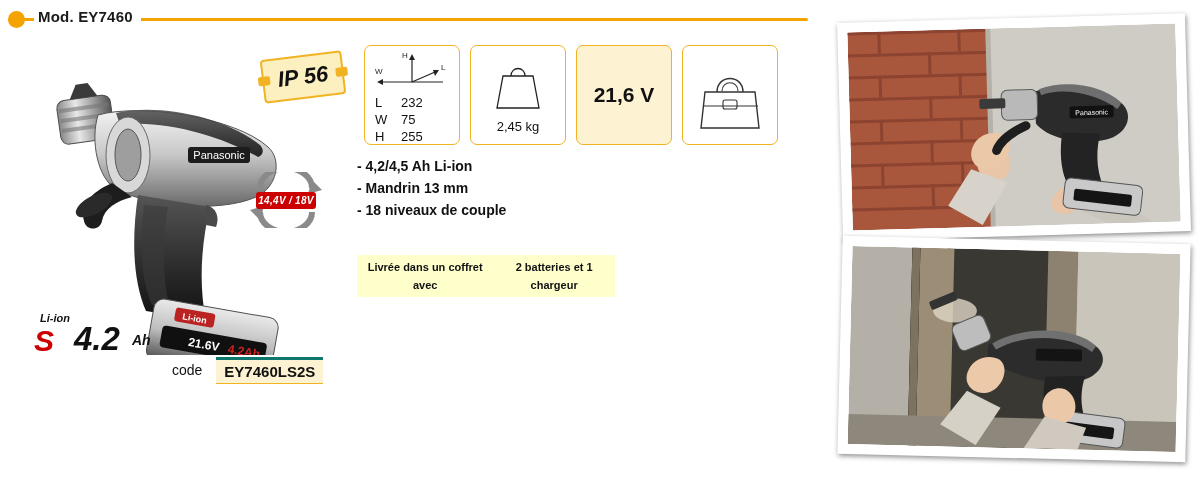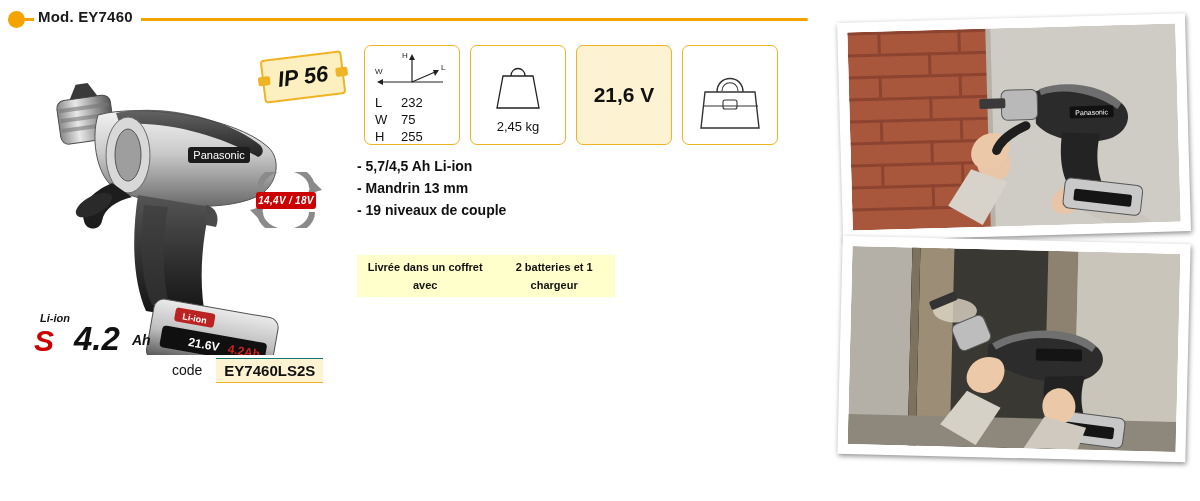--- a/index.html
+++ b/index.html
@@ -258,21 +258,21 @@
   .code-label {
     font-size: 14px;
     color: #111;
     margin-right: 6px;
   }
   .code-value {
     font-size: 15px;
     font-weight: bold;
     color: #111;
     background: #fdf3d2;
-    border-top: 1px solid #0f766e;
+    border-top: 3px solid #0f766e;
     border-bottom: 1px solid #f0b323;
     padding: 3px 8px;
   }
 
   
   .photo {
     position: absolute;
     background: #ffffff;
     box-shadow: 1px 2px 5px rgba(0,0,0,0.45);
     box-sizing: border-box;
@@ -431,23 +431,23 @@
   <svg width="94" height="80" viewBox="0 0 94 80" style="position:absolute;left:0;top:12px;" xmlns="http://www.w3.org/2000/svg">
     <path d="M22 34 L72 34 L76 70 L18 70 Z" fill="none" stroke="#333" stroke-width="1.4"></path>
     <path d="M34 34 C34 16, 60 16, 60 34" fill="none" stroke="#333" stroke-width="1.4"></path>
     <path d="M39 33 C39 22, 55 22, 55 33" fill="none" stroke="#333" stroke-width="1.1"></path>
     <line x1="20" y1="48" x2="75" y2="48" stroke="#333" stroke-width="1.1"></line>
     <rect x="40" y="42" width="14" height="9" rx="2" fill="none" stroke="#333" stroke-width="1.1"></rect>
   </svg>
 </div>
 
 <div class="features">
-  <div>- 5,7/4,5 Ah Li-ion</div>
+  <div>- 4,2/4,5 Ah Li-ion</div>
   <div>- Mandrin 13 mm</div>
-  <div>- 19 niveaux de couple</div>
+  <div>- 18 niveaux de couple</div>
 </div>
 
 <div class="note-box">
   <div>Livrée dans un coffret avec</div>
   <div>2 batteries et 1 chargeur</div>
 </div>
 
 <div class="liion">
   <div class="liion-small">Li-ion</div>
   <div class="liion-s">S</div>

